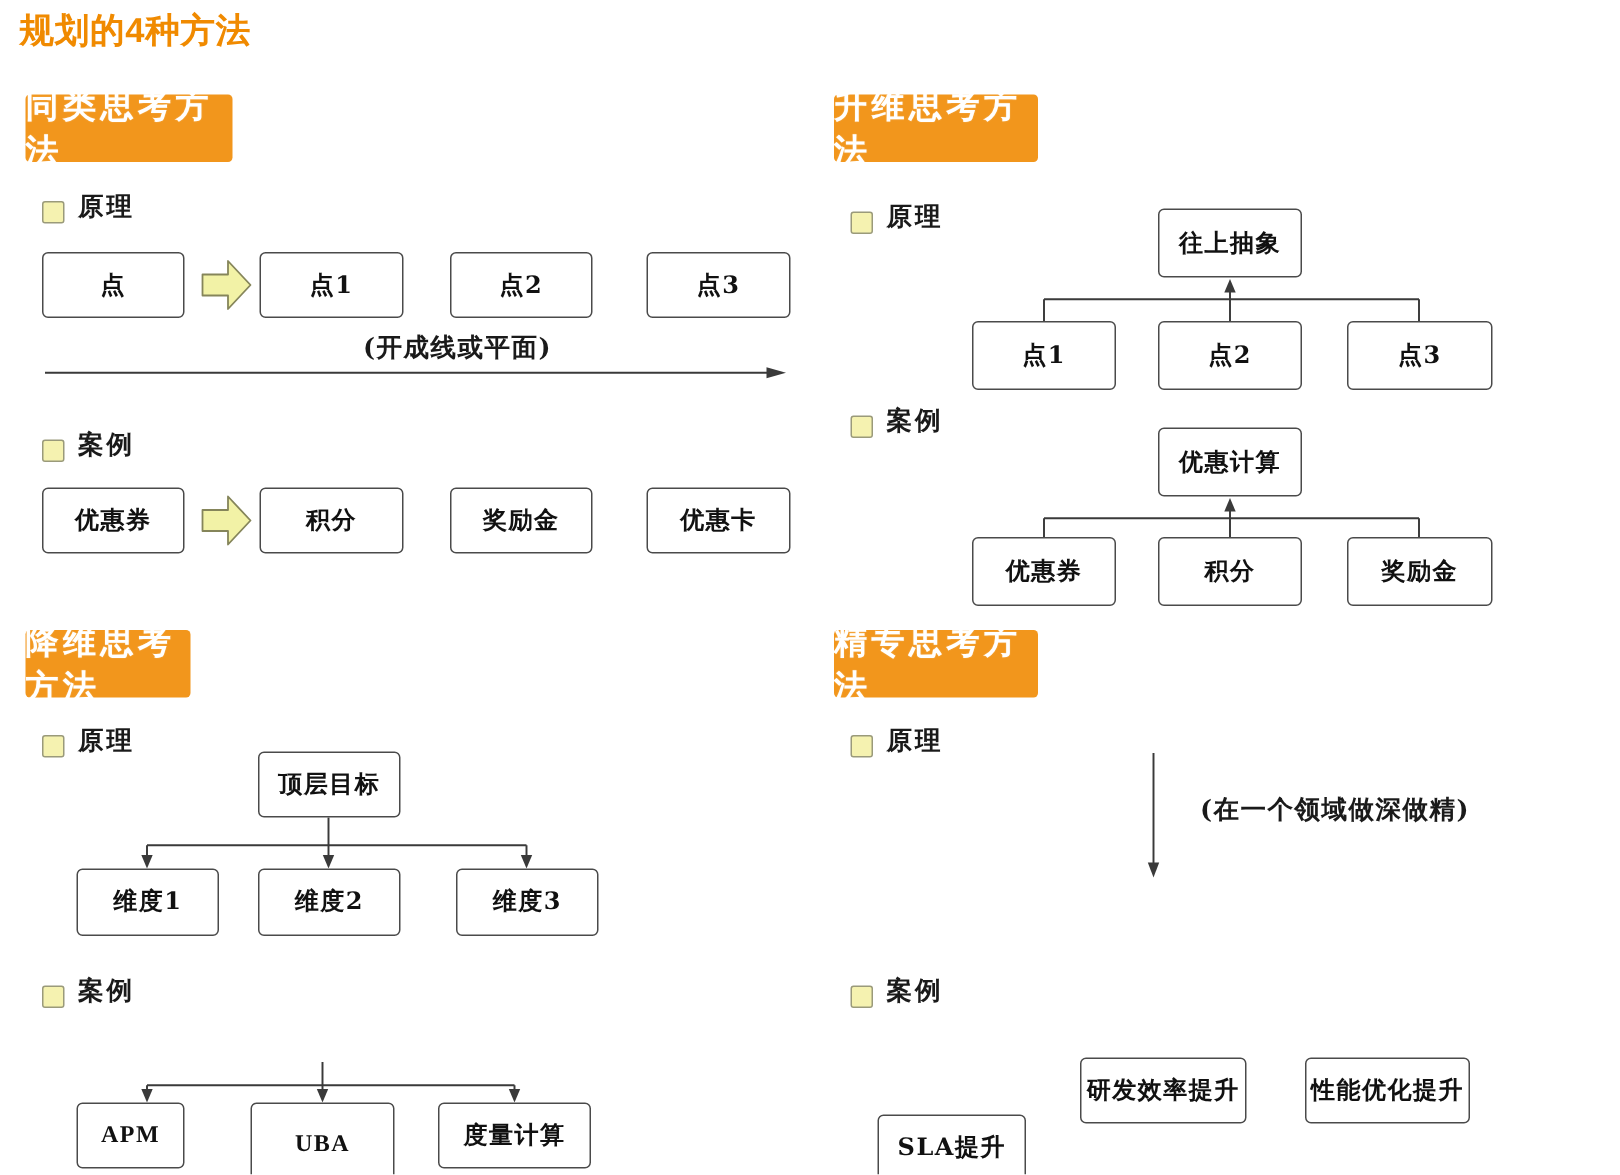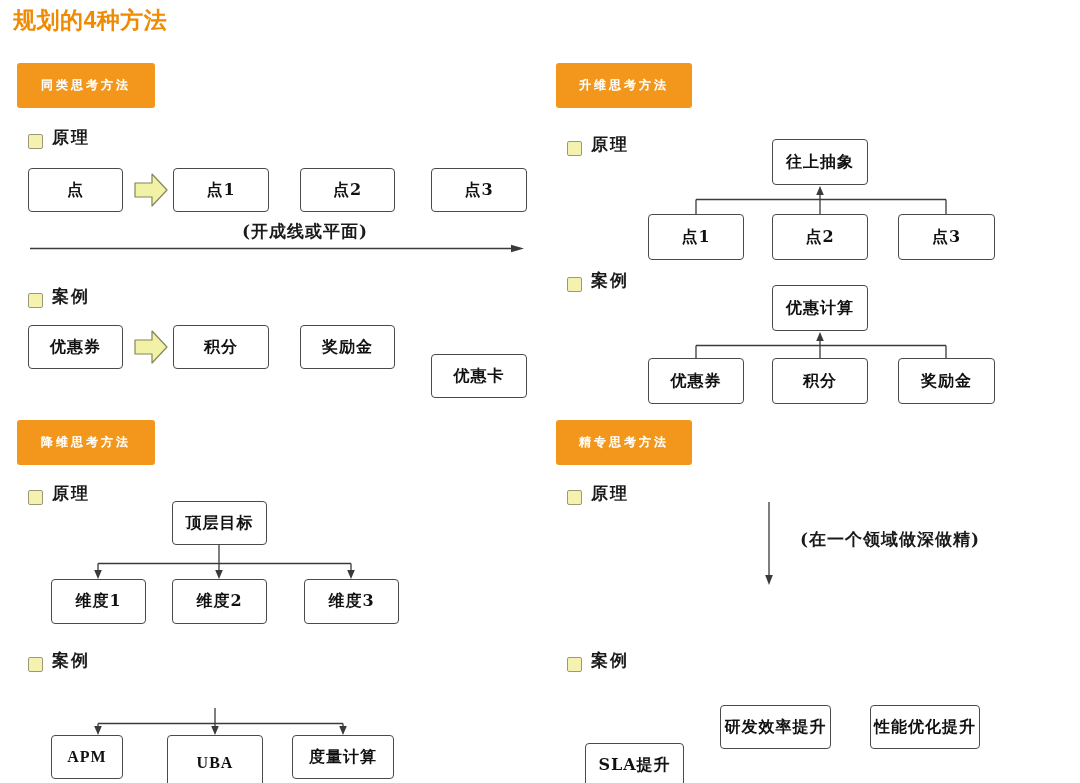--- a/index.html
+++ b/index.html
@@ -11,21 +11,21 @@
   }
   .page-title {
     position:absolute; left:13px; top:5px;
     font-family:"Liberation Sans", sans-serif;
     font-weight:bold; font-size:23px; color:#f08a00; letter-spacing:0.5px;
   }
   .qheader {
     position:absolute; height:45px;
     background:#f2961c; border-radius:3px;
     display:flex; align-items:center; justify-content:center;
-    color:#ffffff; font-size:12px; font-weight:bold; letter-spacing:3px;
+    color:#ffffff; font-size:22px; font-weight:bold; letter-spacing:3px;
     text-shadow:0 0 1px rgba(255,255,255,.4);
   }
   .seclabel {
     position:absolute; display:flex; align-items:flex-end; gap:9px;
     font-size:17px; font-weight:bold; color:#1a1a1a; letter-spacing:2px;
   }
   .seclabel .sq {
     width:15px; height:15px; background:#f5f2b0;
     border:1px solid #9a9a7a; border-radius:2px; flex:0 0 auto;
   }
@@ -123,21 +123,21 @@
   <div class="caption" style="left:195px; top:220px; width:220px;">(开成线或平面)</div>
 
   <div class="seclabel" style="left:28px; top:285px;">
     <span class="sq"></span>
     <span>案例</span>
   </div>
 
   <div class="nbox" style="left:28px;  top:325px; width:95px; height:44px;">优惠券</div>
   <div class="nbox" style="left:173px; top:325px; width:96px; height:44px;">积分</div>
   <div class="nbox" style="left:300px; top:325px; width:95px; height:44px;">奖励金</div>
-  <div class="nbox" style="left:431px; top:325px; width:96px; height:44px;margin-top:29px;">优惠卡</div>
+  <div class="nbox" style="left:431px; top:325px; width:96px; height:44px;">优惠卡</div>
 
   <div class="qheader" style="left:556px; top:63px; width:136px;">升维思考方法</div>
 
   <div class="seclabel" style="left:567px; top:133px;">
     <span class="sq"></span>
     <span>原理</span>
   </div>
 
   <div class="nbox" style="left:772px; top:139px; width:96px; height:46px;">往上抽象</div>
   <div class="nbox" style="left:648px; top:214px; width:96px; height:46px;">点1</div>
@@ -147,21 +147,21 @@
   <div class="seclabel" style="left:567px; top:269px;">
     <span class="sq"></span>
     <span>案例</span>
   </div>
 
   <div class="nbox" style="left:772px; top:285px; width:96px; height:46px;">优惠计算</div>
   <div class="nbox" style="left:648px; top:358px; width:96px; height:46px;">优惠券</div>
   <div class="nbox" style="left:772px; top:358px; width:96px; height:46px;">积分</div>
   <div class="nbox" style="left:898px; top:358px; width:97px; height:46px;">奖励金</div>
 
-  <div class="qheader" style="left:17px; top:420px; width:138px;">降维思考方法</div>
+  <div class="qheader" style="left:17px; top:420px; width:110px;">降维思考方法</div>
 
   <div class="seclabel" style="left:28px; top:482px;">
     <span class="sq"></span>
     <span>原理</span>
   </div>
 
   <div class="nbox" style="left:172px; top:501px; width:95px; height:44px;">顶层目标</div>
   <div class="nbox" style="left:51px;  top:579px; width:95px; height:45px;">维度1</div>
   <div class="nbox" style="left:172px; top:579px; width:95px; height:45px;">维度2</div>
   <div class="nbox" style="left:304px; top:579px; width:95px; height:45px;">维度3</div>

